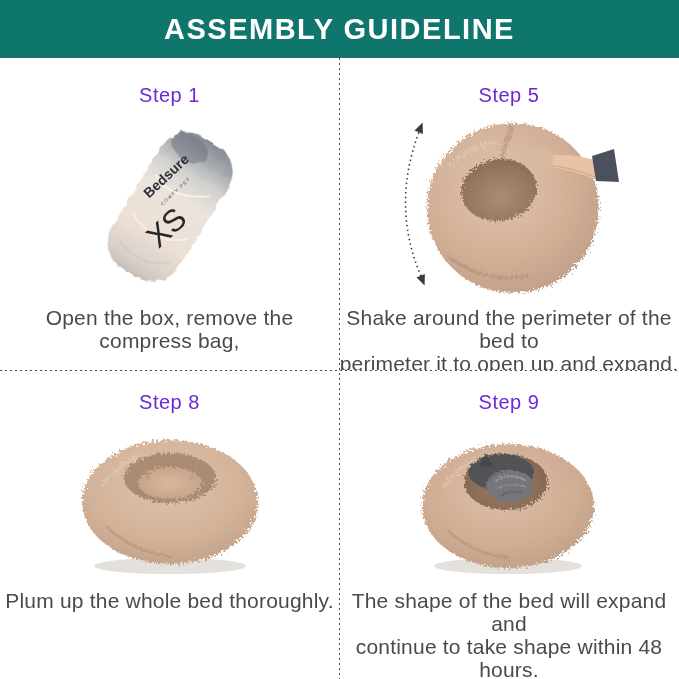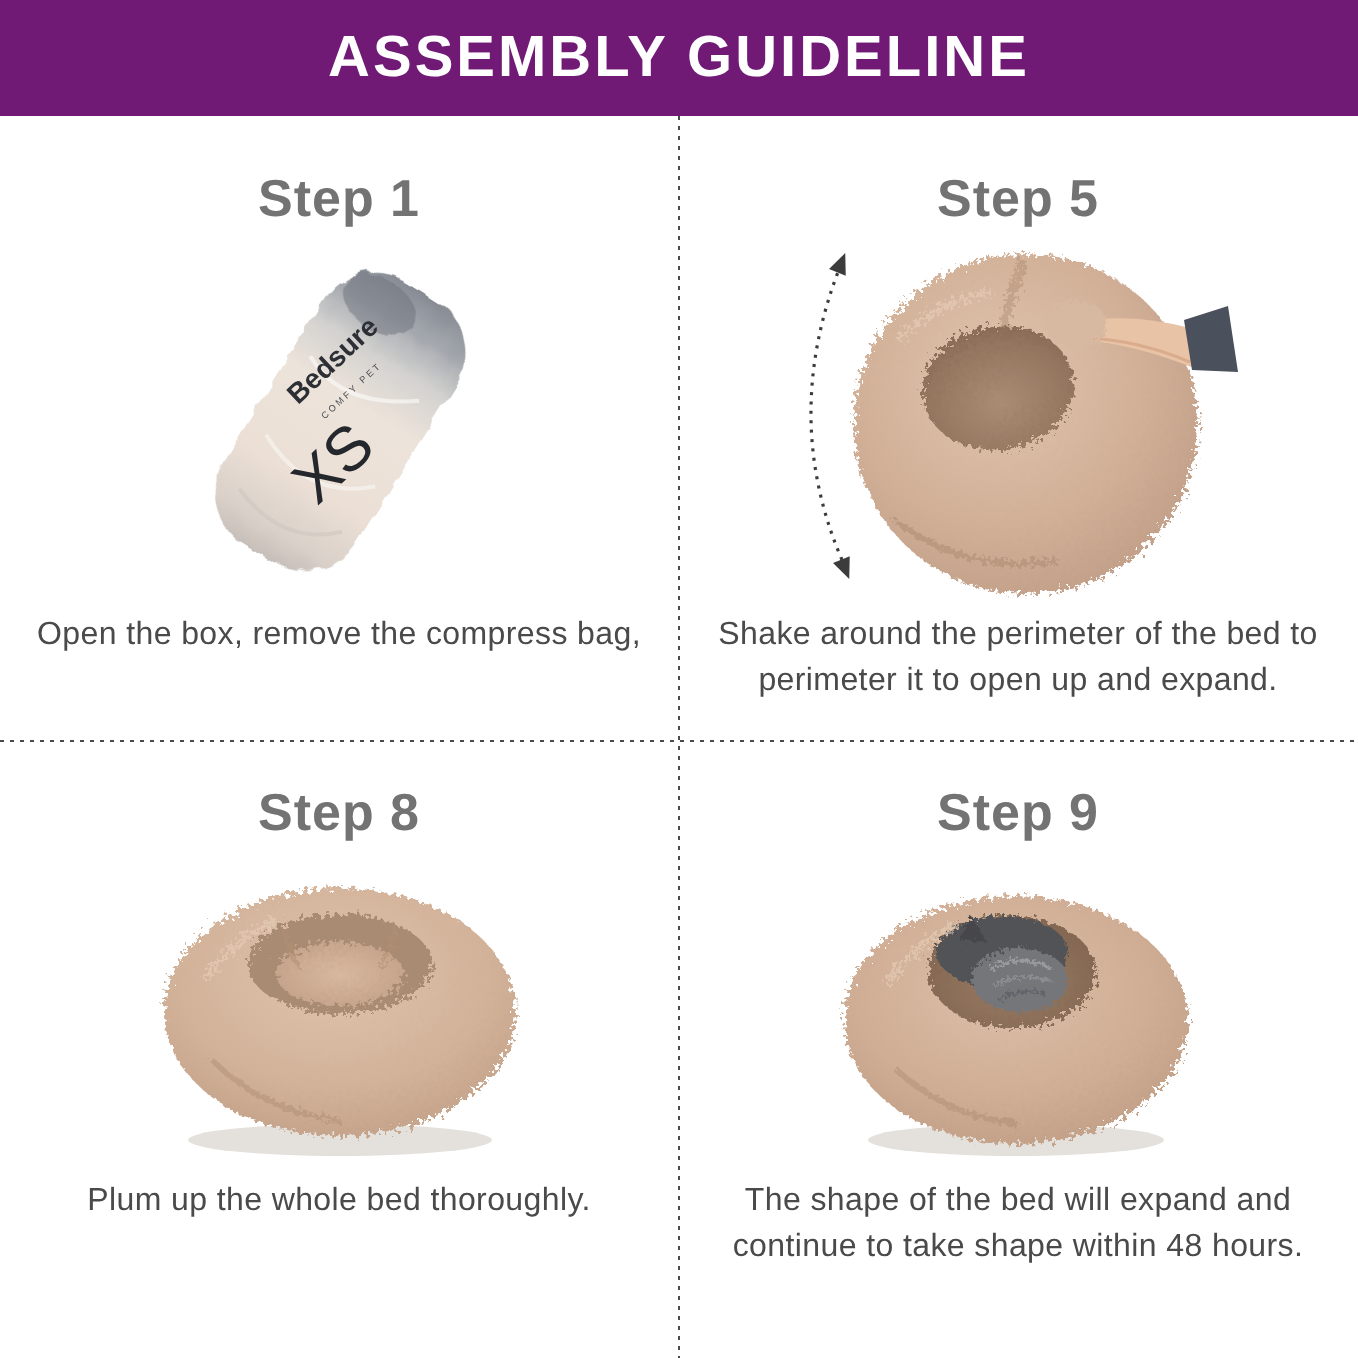--- a/index.html
+++ b/index.html
@@ -9,21 +9,21 @@
     position: relative;
     width: 679px;
     height: 679px;
     background: #ffffff;
     overflow: hidden;
   }
   .header {
     position: absolute;
     top: 0; left: 0;
     width: 679px; height: 58px;
-    background: #701a75;
+    background: #0f766e;
     display: flex;
     align-items: center;
     justify-content: center;
   }
   .header h1 {
     color: #ffffff;
     font-size: 29px;
     font-weight: 700;
     letter-spacing: 1.5px;
   }
@@ -35,36 +35,36 @@
     grid-template-columns: 339px 340px;
     grid-template-rows: 312px 309px;
   }
   .quad {
     display: flex;
     flex-direction: column;
     align-items: center;
     overflow: hidden;
   }
   .step-title {
-    font-size: 26px;
-    font-weight: 700;
-    color: #737373;
+    font-size: 20px;
+    font-weight: 400;
+    color: #6d28d9;
     letter-spacing: 0.5px;
   }
   .quad-top .step-title { margin-top: 26px; }
   .quad-bottom .step-title { margin-top: 21px; }
   .illustration {
     flex: 1;
     display: flex;
     align-items: center;
     justify-content: center;
     width: 100%;
   }
   .caption {
-    font-size: 16px;
+    font-size: 21px;
     line-height: 23px;
     color: #4a4a4a;
     text-align: center;
     letter-spacing: 0.2px;
   }
   .quad-top .caption { margin-bottom: 18px; height: 46px; }
   .quad-bottom .caption { margin-bottom: 44px; height: 46px; }
   .v-divider {
     position: absolute;
     left: 339px; top: 58px;

